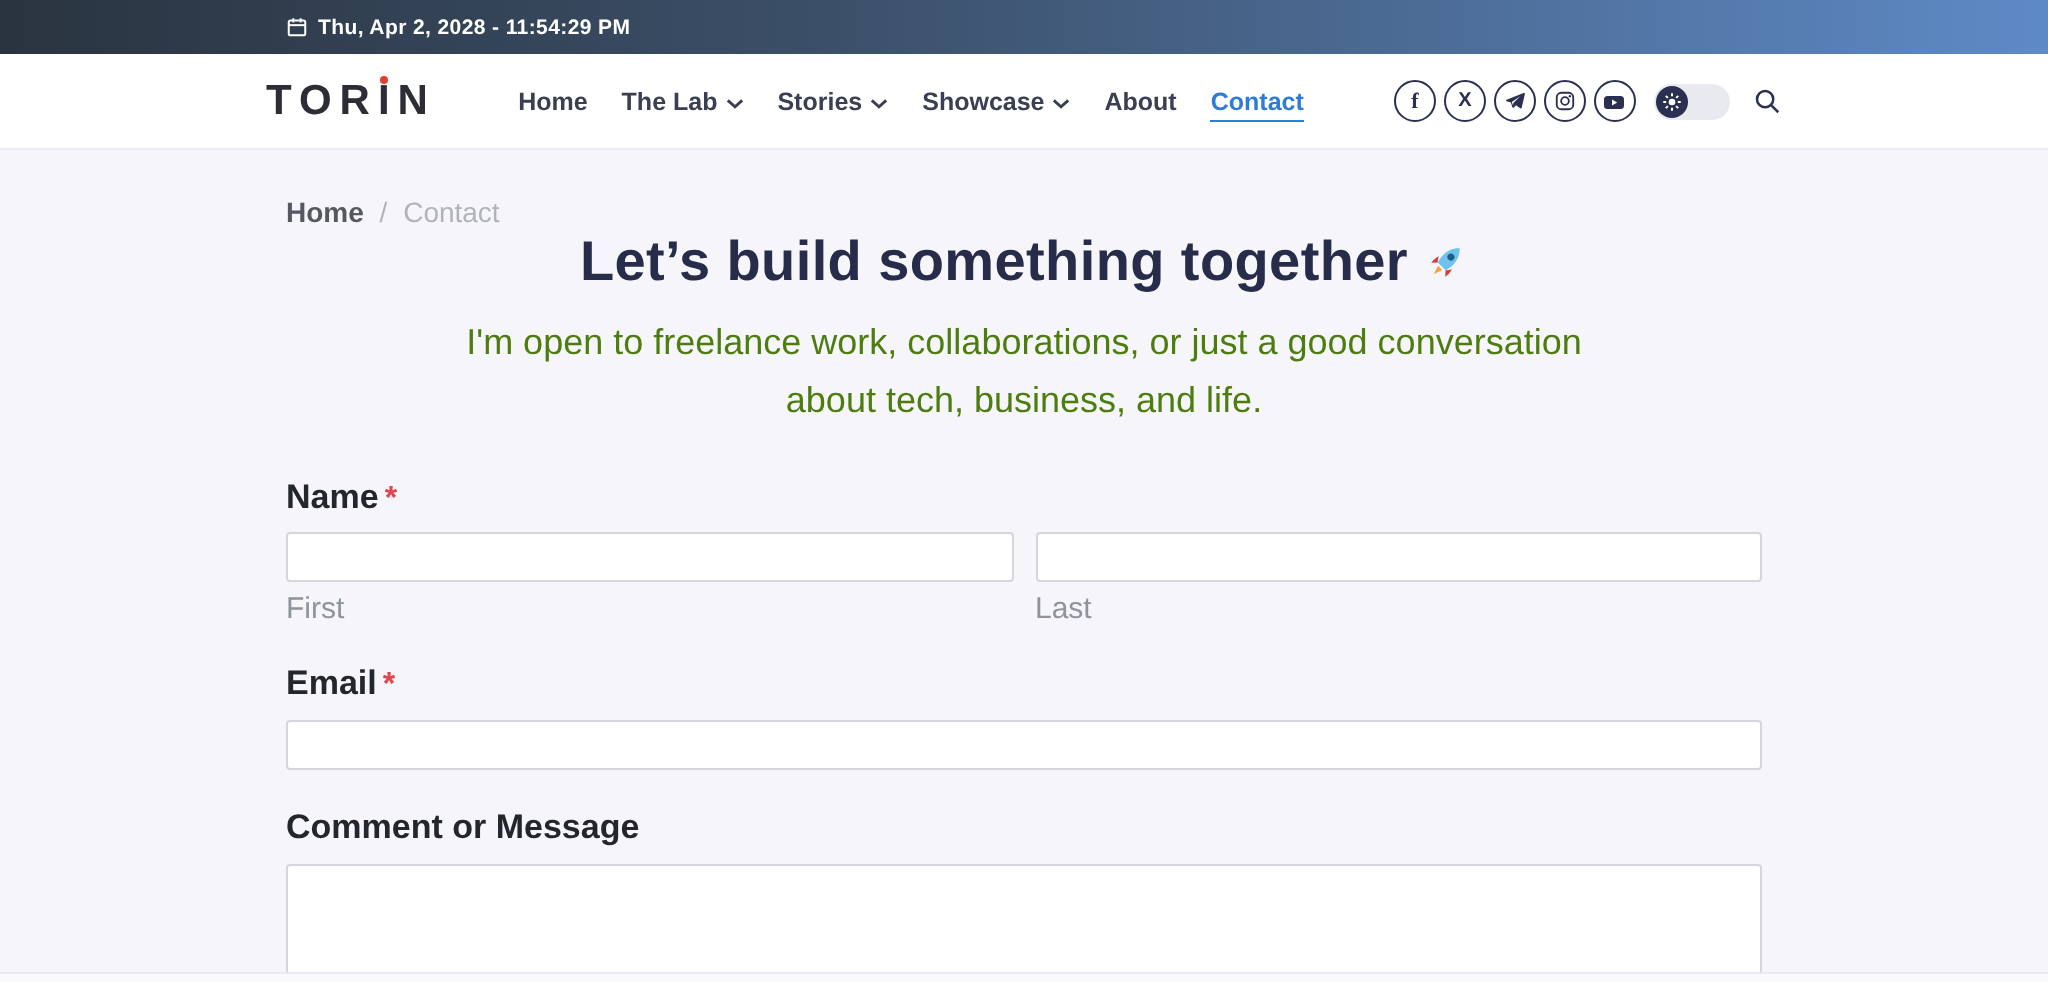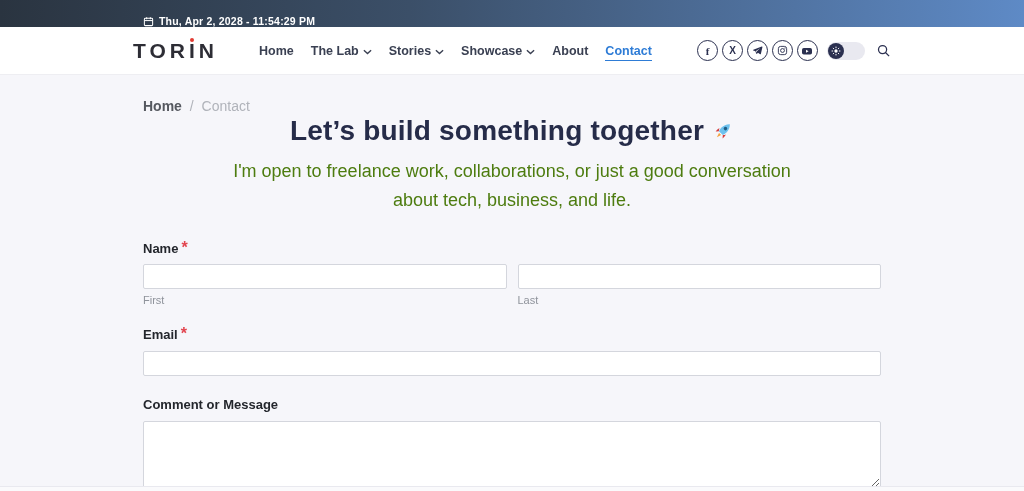--- a/index.html
+++ b/index.html
@@ -8,21 +8,21 @@
     font-family: "Liberation Sans", sans-serif;
     background: #f6f6fa;
     position: relative;
   }
   .container { width: 738px; margin: 0 auto; }
 
   
   .topbar {
     height: 27px;
     background: linear-gradient(90deg, #2a3440 0%, #3b4f68 40%, #5e8ac6 100%);
-    display: flex; align-items: flex-end;
+    display: flex; align-items: center;
   }
   .topbar-inner { width: 738px; margin: 0 auto; display: flex; justify-content: space-between; align-items: center; }
   .topbar-left { display: flex; align-items: center; gap: 5px; color: #ffffff; font-size: 10.5px; font-weight: 700; letter-spacing: .2px; }
   .topbar-right { color: #eef3fb; font-size: 10.5px; }
 
   
   .header { background: #ffffff; height: 47px; display: flex; align-items: center; box-shadow: 0 1px 0 rgba(0,0,0,0.03); }
   .header-inner { width: 758px; margin: 4px auto; display: flex; align-items: center; justify-content: space-between; }
   .logo { font-size: 21px; font-weight: 700; letter-spacing: 4px; color: #2d2d35; display: flex; align-items: flex-start; cursor: pointer; }
   .logo .i-wrap { position: relative; }
@@ -63,30 +63,30 @@
 
   .hero { text-align: center; margin-top: 1px; }
   .hero-title {
     font-size: 28px; font-weight: 700; color: #262c49; letter-spacing: .2px;
     display: inline-flex; align-items: center; gap: 8px;
   }
   .hero-sub { margin-top: 10px; font-size: 18px; color: #4d7c0f; line-height: 1.6; }
 
   
   .form { margin-top: 24px; }
-  .field-label { font-size: 13px; font-weight: 700; color: #23262c; }
+  .field-label { font-size: 17px; font-weight: 700; color: #23262c; }
   .req { color: #e2444e; margin-left: 3px; font-weight: 700; }
   .name-row { display: flex; gap: 11px; margin-top: 7px; }
   .name-col { flex: 1; }
   .text-input {
     width: 100%; height: 25px; border: 1px solid #d4d6dd; border-radius: 2px;
     background: #fff; font-size: 13px; padding: 0 7px; color: #33363c; outline: none;
     font-family: "Liberation Sans", sans-serif;
   }
-  .helper { font-size: 11px; color: #8f939b; margin-top: 5px; }
+  .helper { font-size: 15px; color: #8f939b; margin-top: 5px; }
   .field-block { margin-top: 19px; }
   .field-block .text-input { margin-top: 8px; }
   .textarea {
     width: 100%; height: 67px; border: 1px solid #d4d6dd; border-radius: 2px;
     background: #fff; margin-top: 8px; resize: both; outline: none;
     font-family: "Liberation Sans", sans-serif; font-size: 13px; padding: 6px 7px; color: #33363c;
   }
 
   .footer-line {
     position: absolute; left: 0; bottom: 0; width: 100%; height: 5px;

